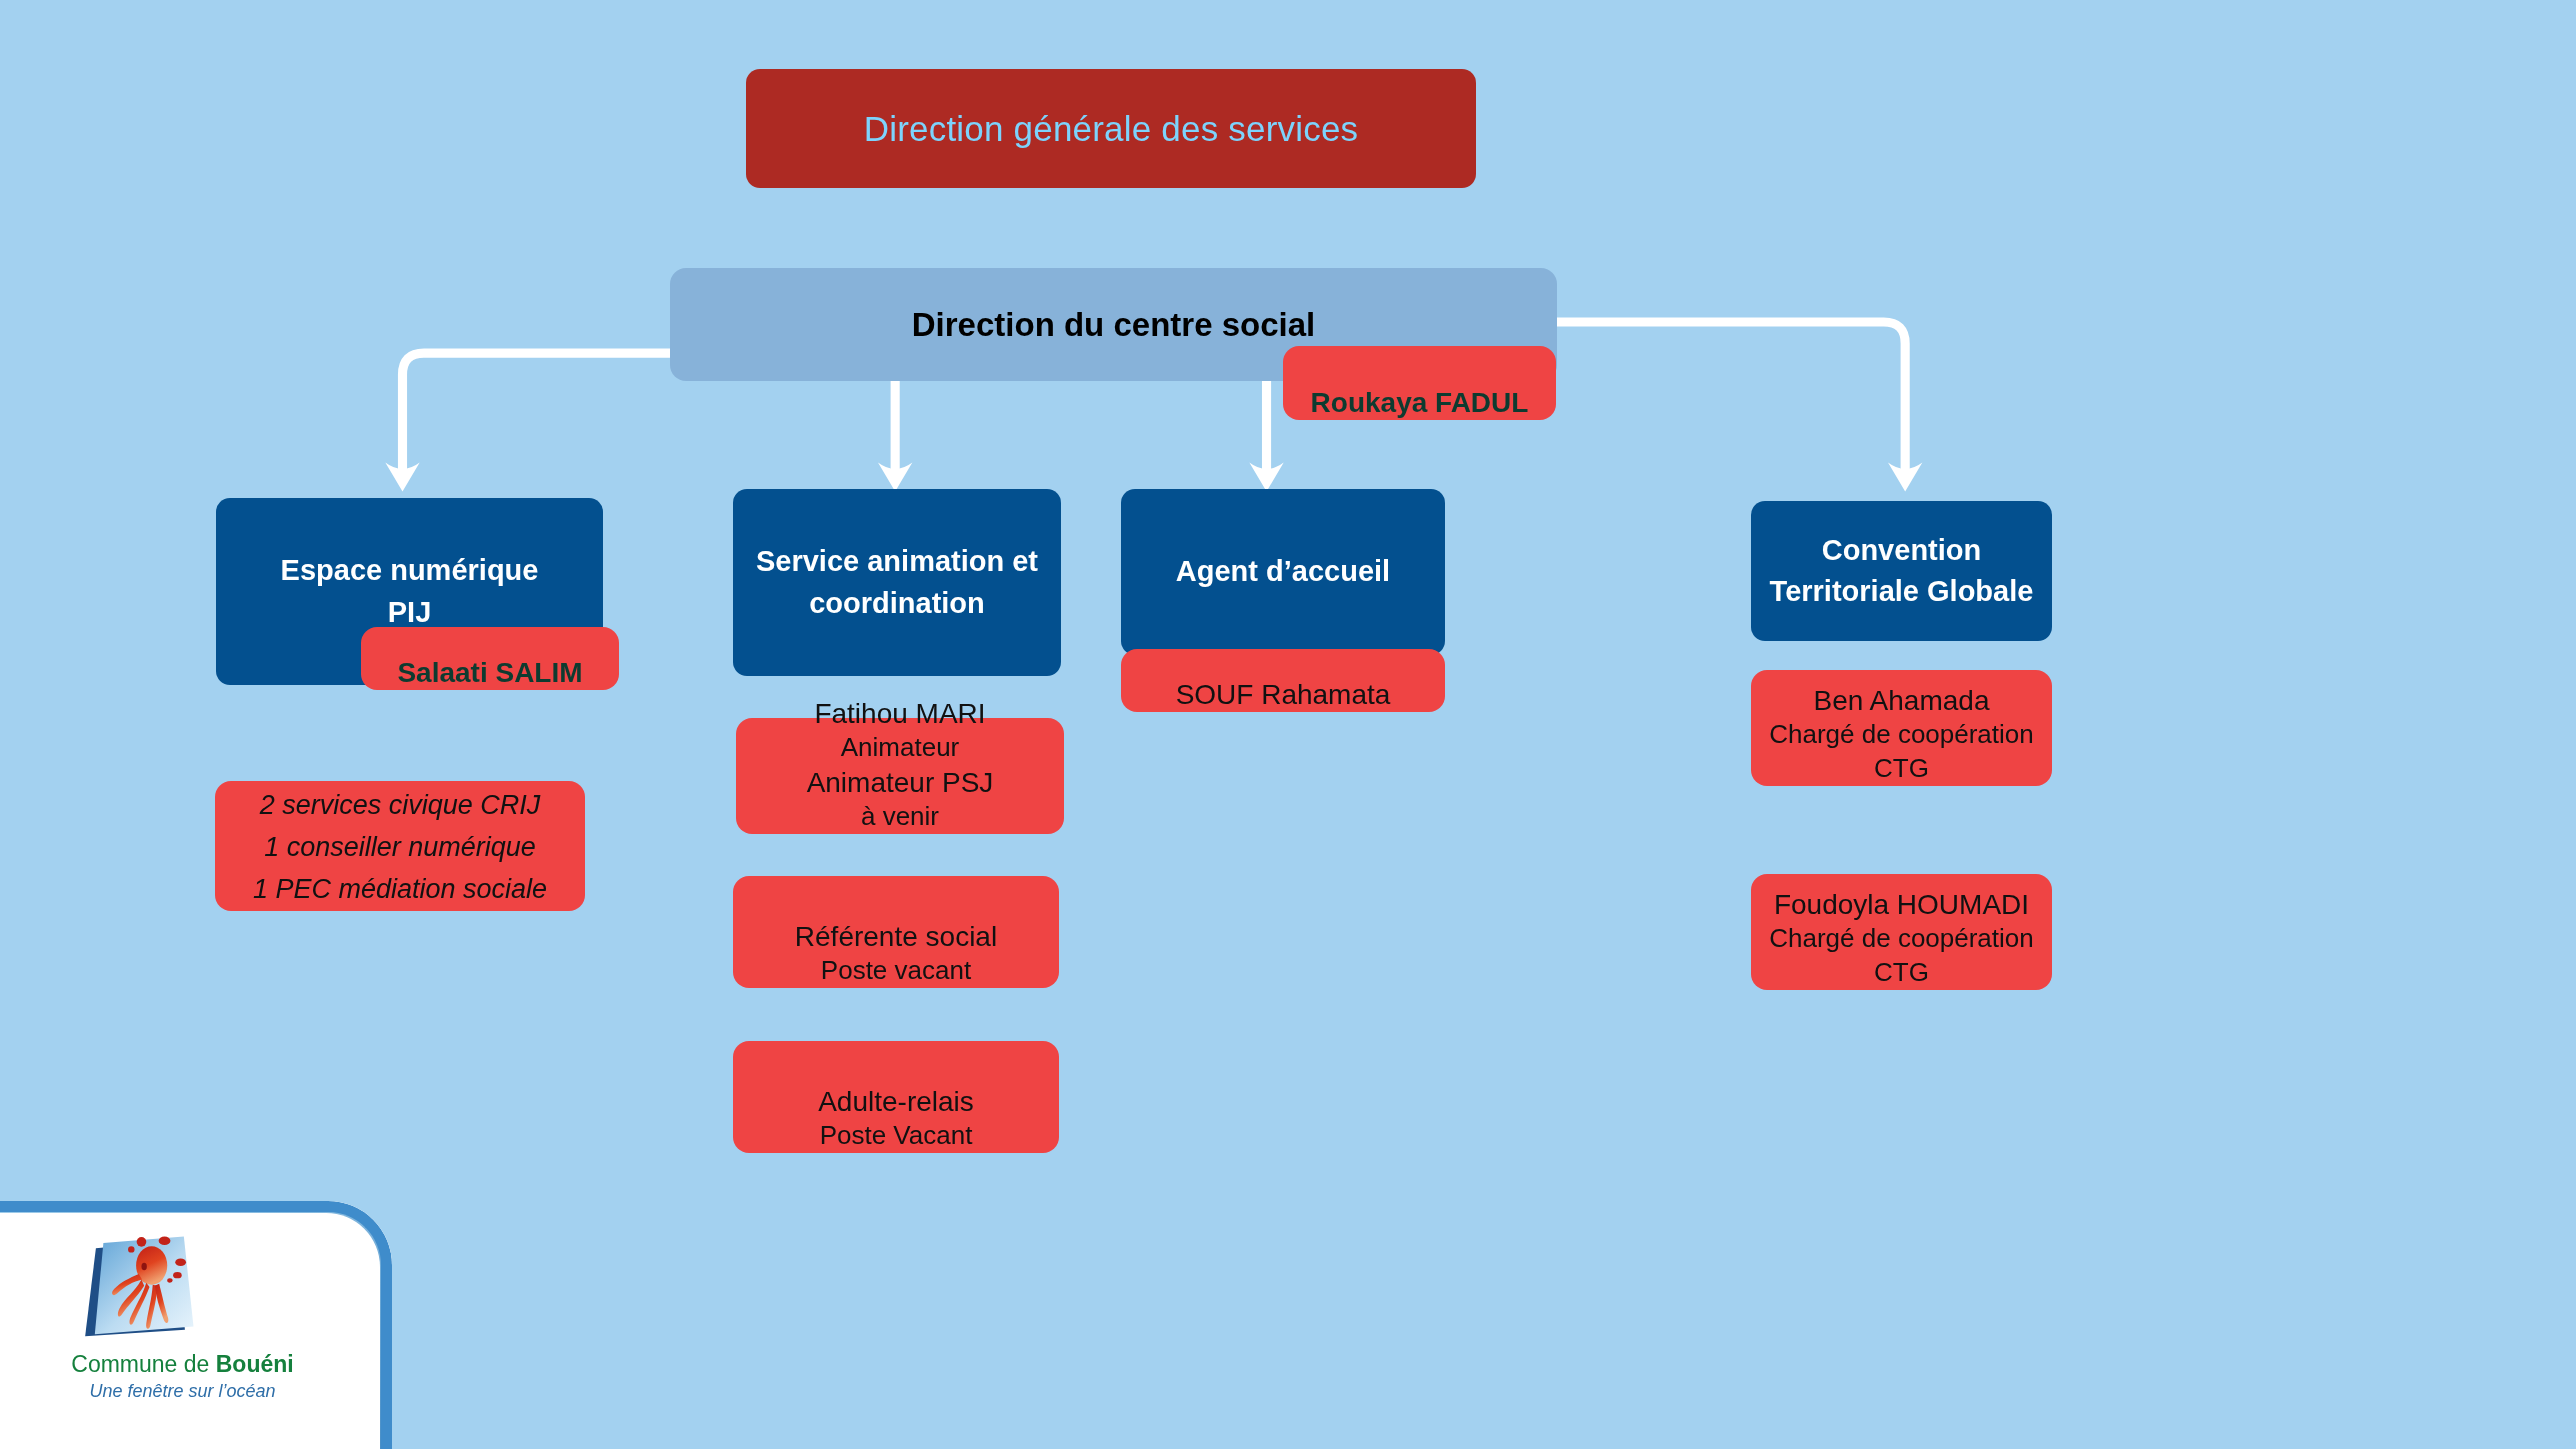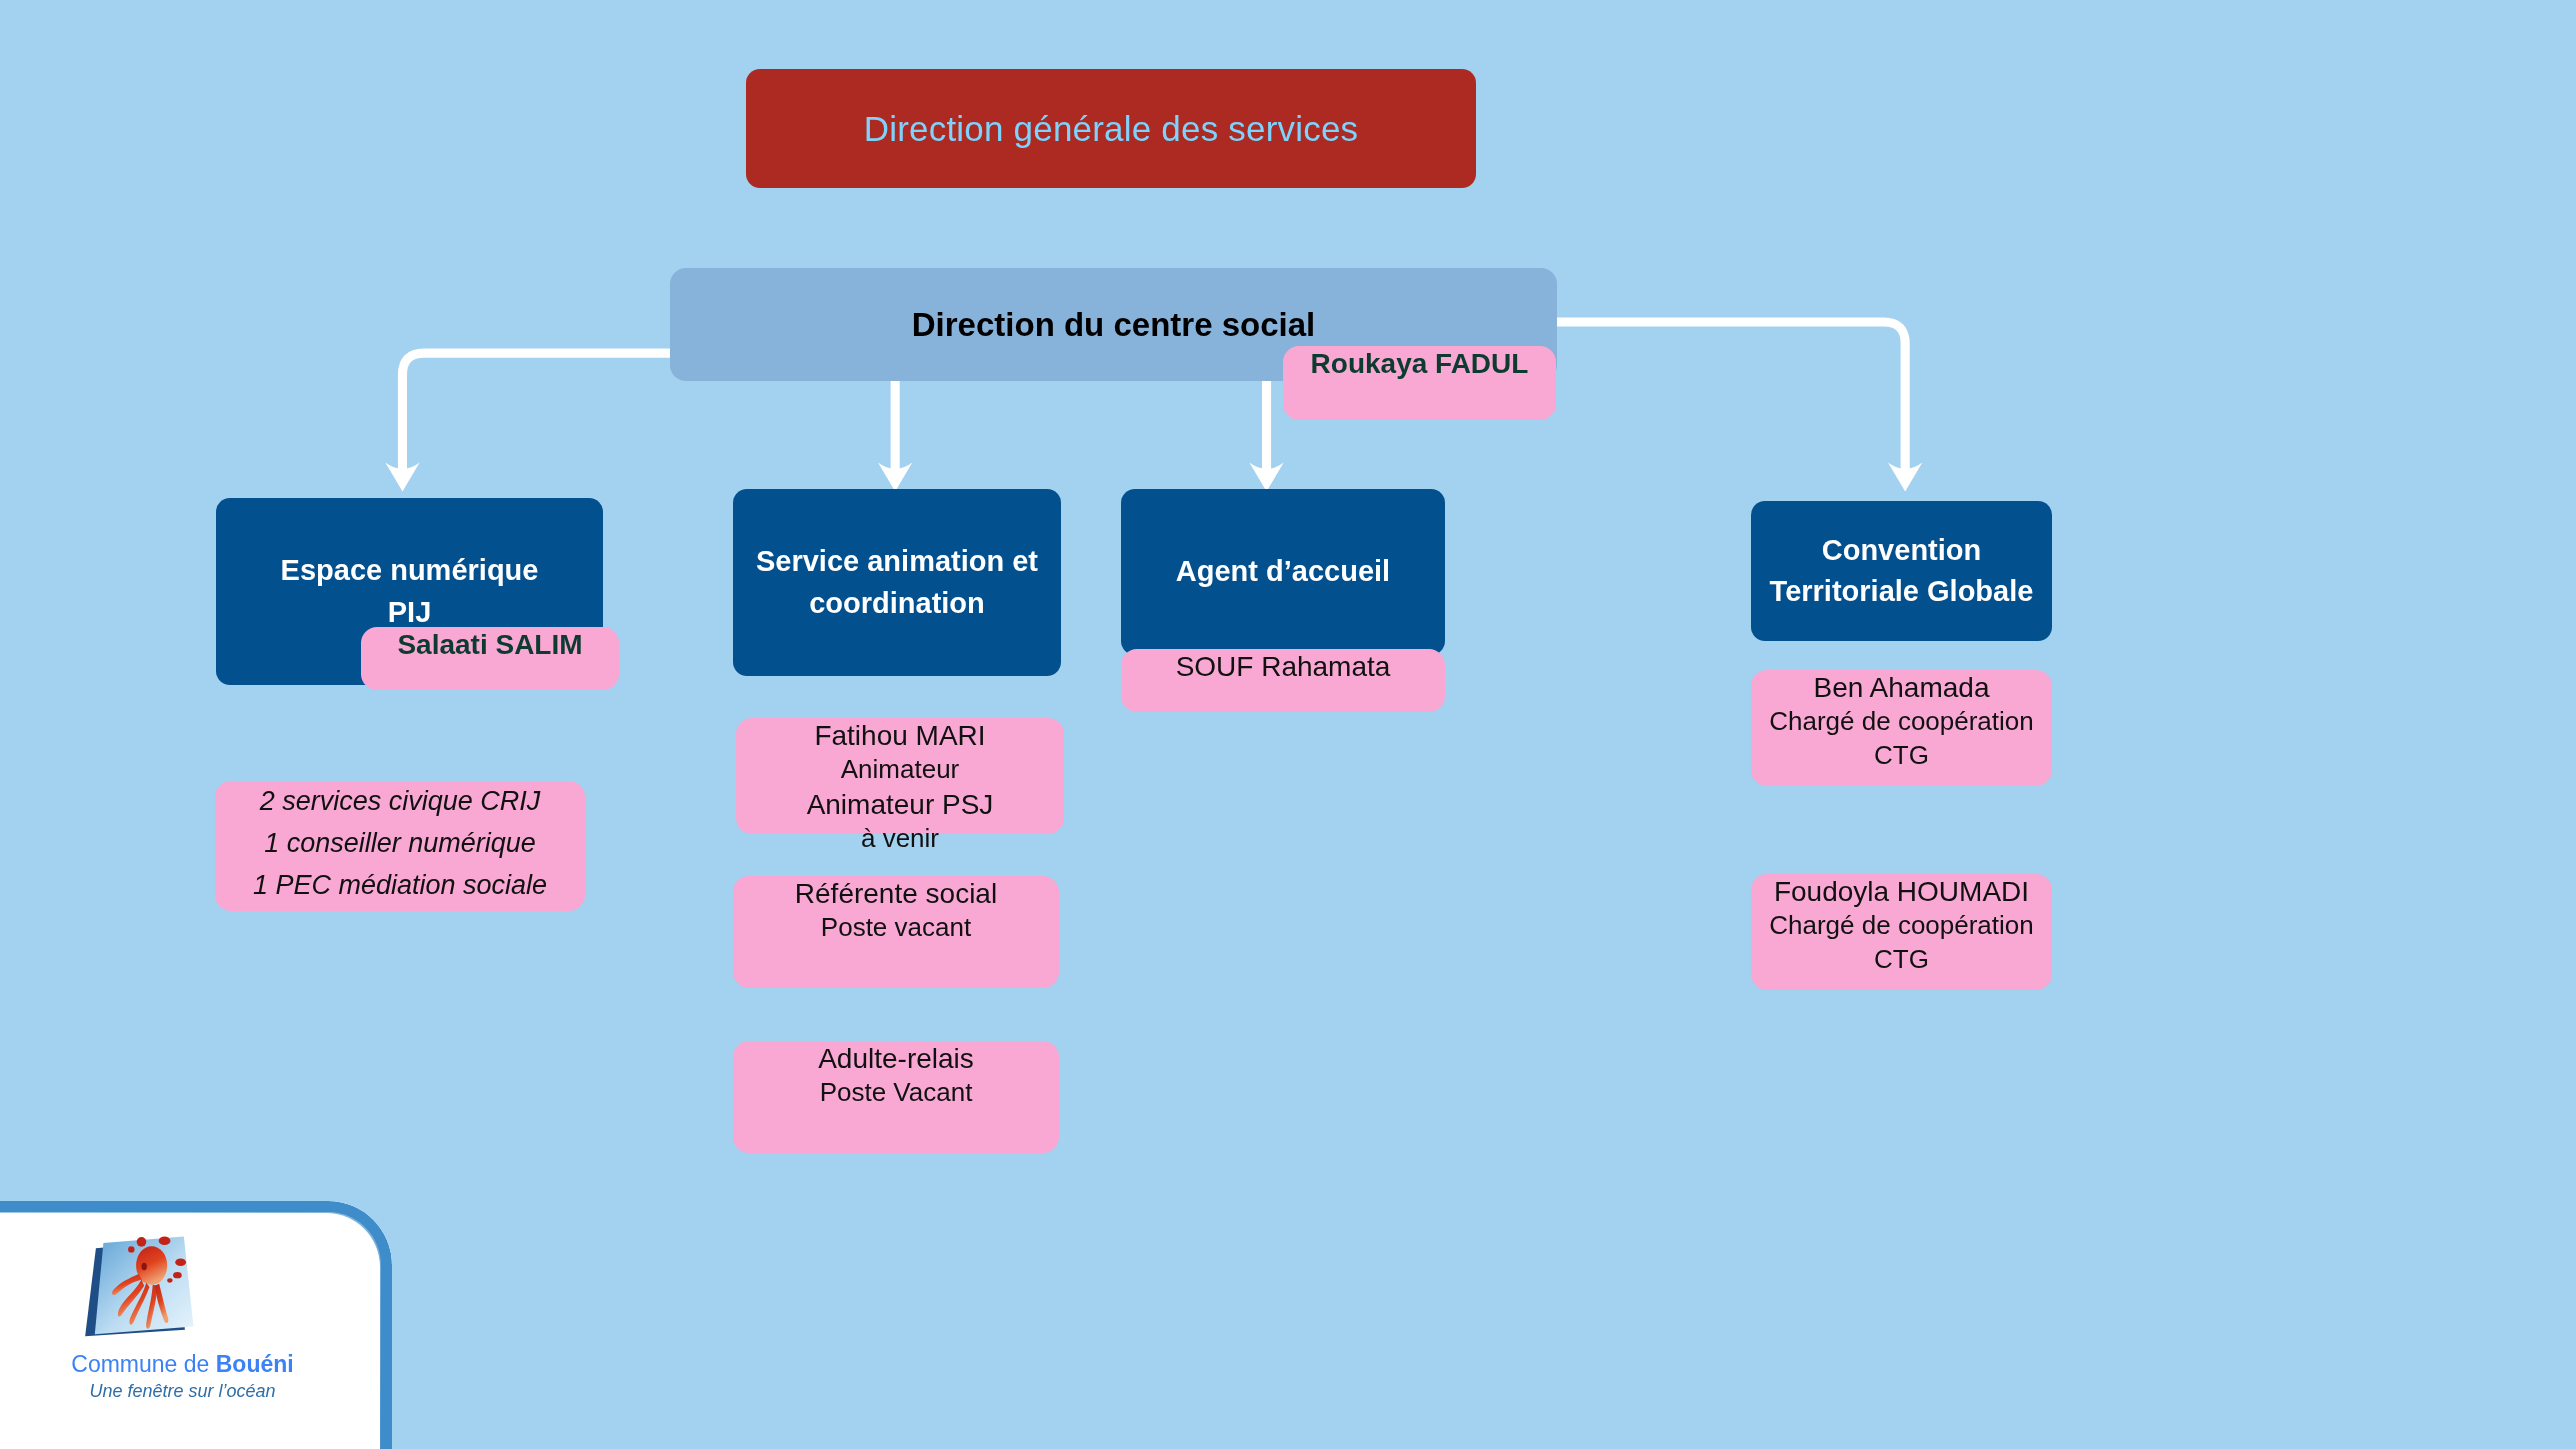--- a/index.html
+++ b/index.html
@@ -49,26 +49,26 @@
     font-size: 29px;
     font-weight: 700;
     line-height: 1.42;
     border-radius: 14px;
   }
 
   
   .chip {
     position: absolute;
     box-sizing: border-box;
-    background: #f9a8d4;
+    background: #ef4444;
     border-radius: 16px;
     display: flex;
     flex-direction: column;
     align-items: center;
-    justify-content: flex-start;
+    justify-content: flex-end;
     text-align: center;
   }
   .chip .nm {
     color: #0d3b30;
     font-weight: 700;
     font-size: 28px;
     line-height: 1.25;
   }
   .chip .nm-dark {
     color: #111111;
@@ -138,21 +138,21 @@
   }
   #logo-text {
     position: absolute;
     left: 0;
     top: 138px;
     width: 365px;
     text-align: center;
   }
   #logo-text .l1 {
     font-size: 23px;
-    color: #3b82f6;
+    color: #15803d;
     font-weight: 400;
     white-space: nowrap;
   }
   #logo-text .l1 b { font-weight: 700; }
   #logo-text .l2 {
     font-size: 18px;
     color: #2e6ea8;
     font-style: italic;
     margin-top: 3.2px;
     white-space: nowrap;

